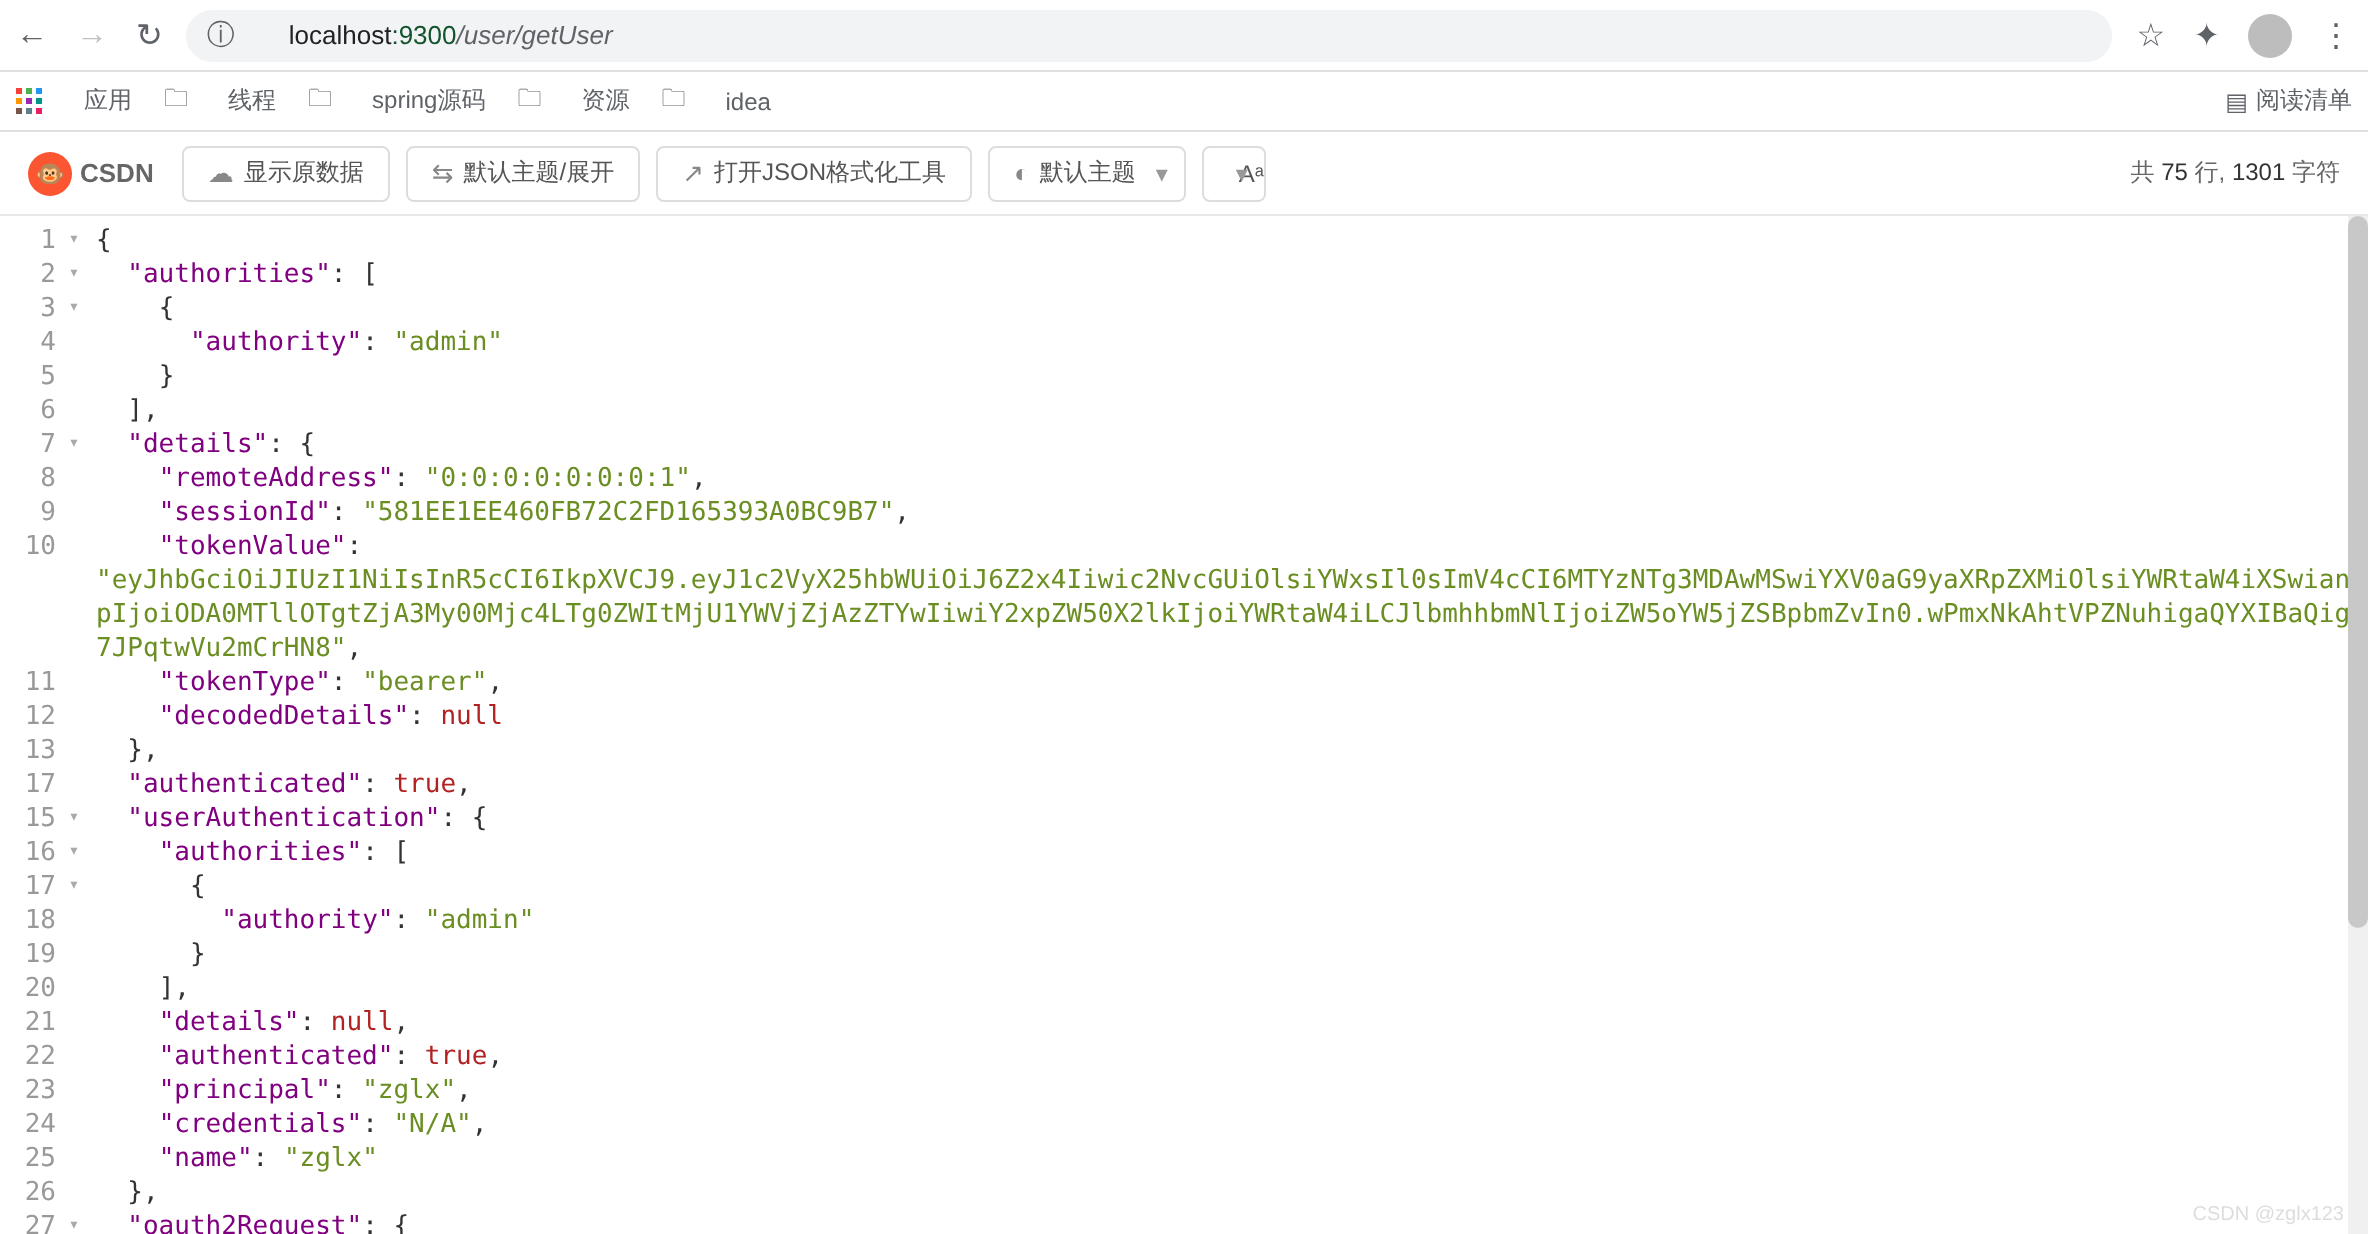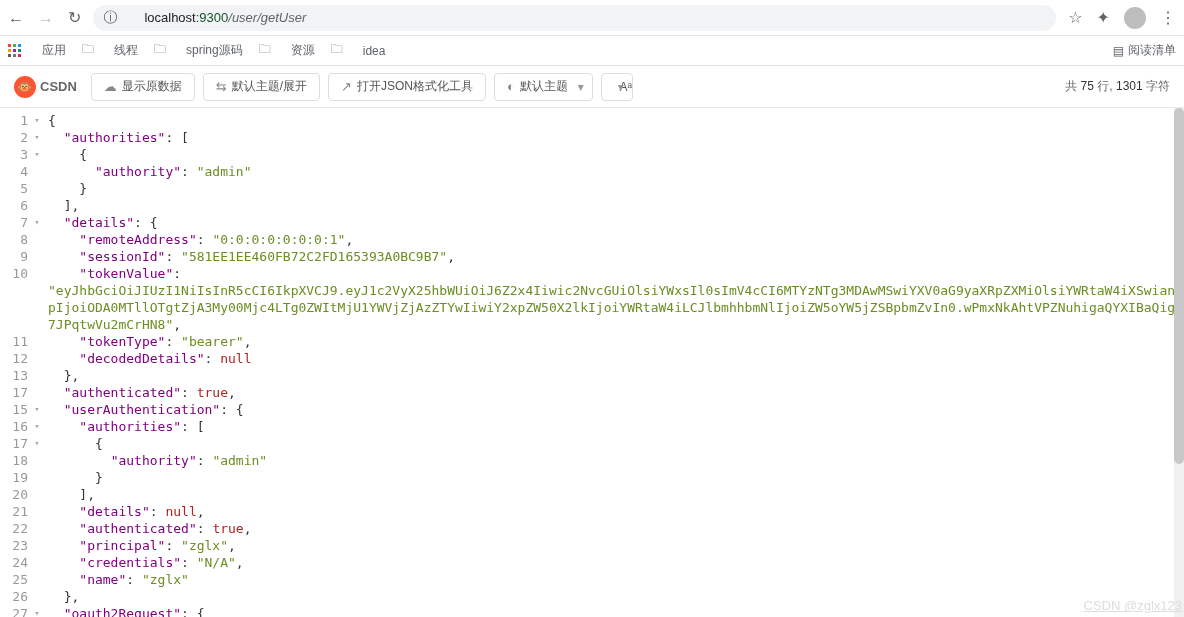--- a/index.html
+++ b/index.html
@@ -56,21 +56,21 @@
     
     .p { color: #333; } 
     .k { color: #800080; } 
     .s { color: #6b8e23; } 
     .b { color: #b22222; } 
     
     
     .scroll-ind { position: absolute; right: 0; top: 0; width: 10px; height: 100%; background: #f0f0f0; }
     .scroll-thumb { position: absolute; right: 0; top: 0; width: 10px; height: 70%; background: #c8c8c8; border-radius: 5px; }
     
-    .watermark { position: absolute; right: 2px; bottom: 4px; font-size: 13px; color: #ddd; text-decoration: underline; }
+    .watermark { position: absolute; right: 12px; bottom: 4px; font-size: 10px; color: #ddd; }
   </style>
 </head>
 <body>
 
 <div class="browser-bar">
   <div class="nav-icons">
     <span>←</span>
     <span style="opacity:.4">→</span>
     <span>↻</span>
   </div>

